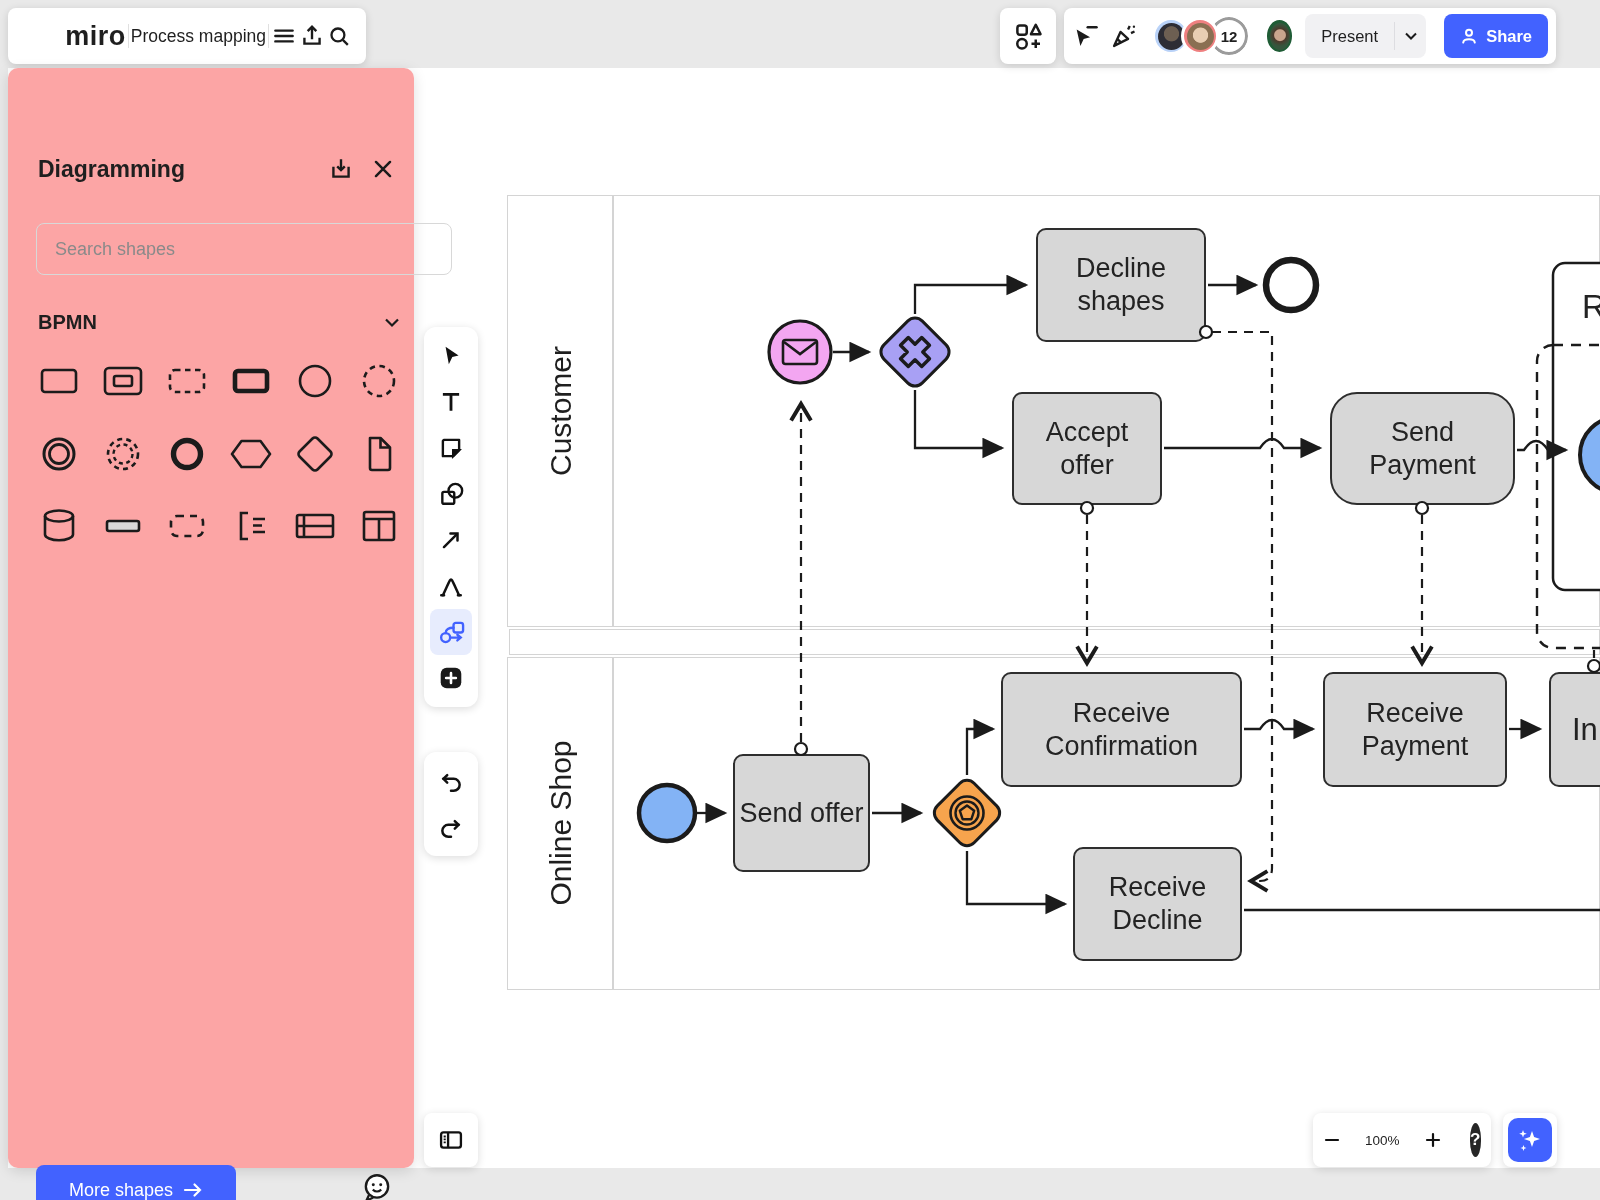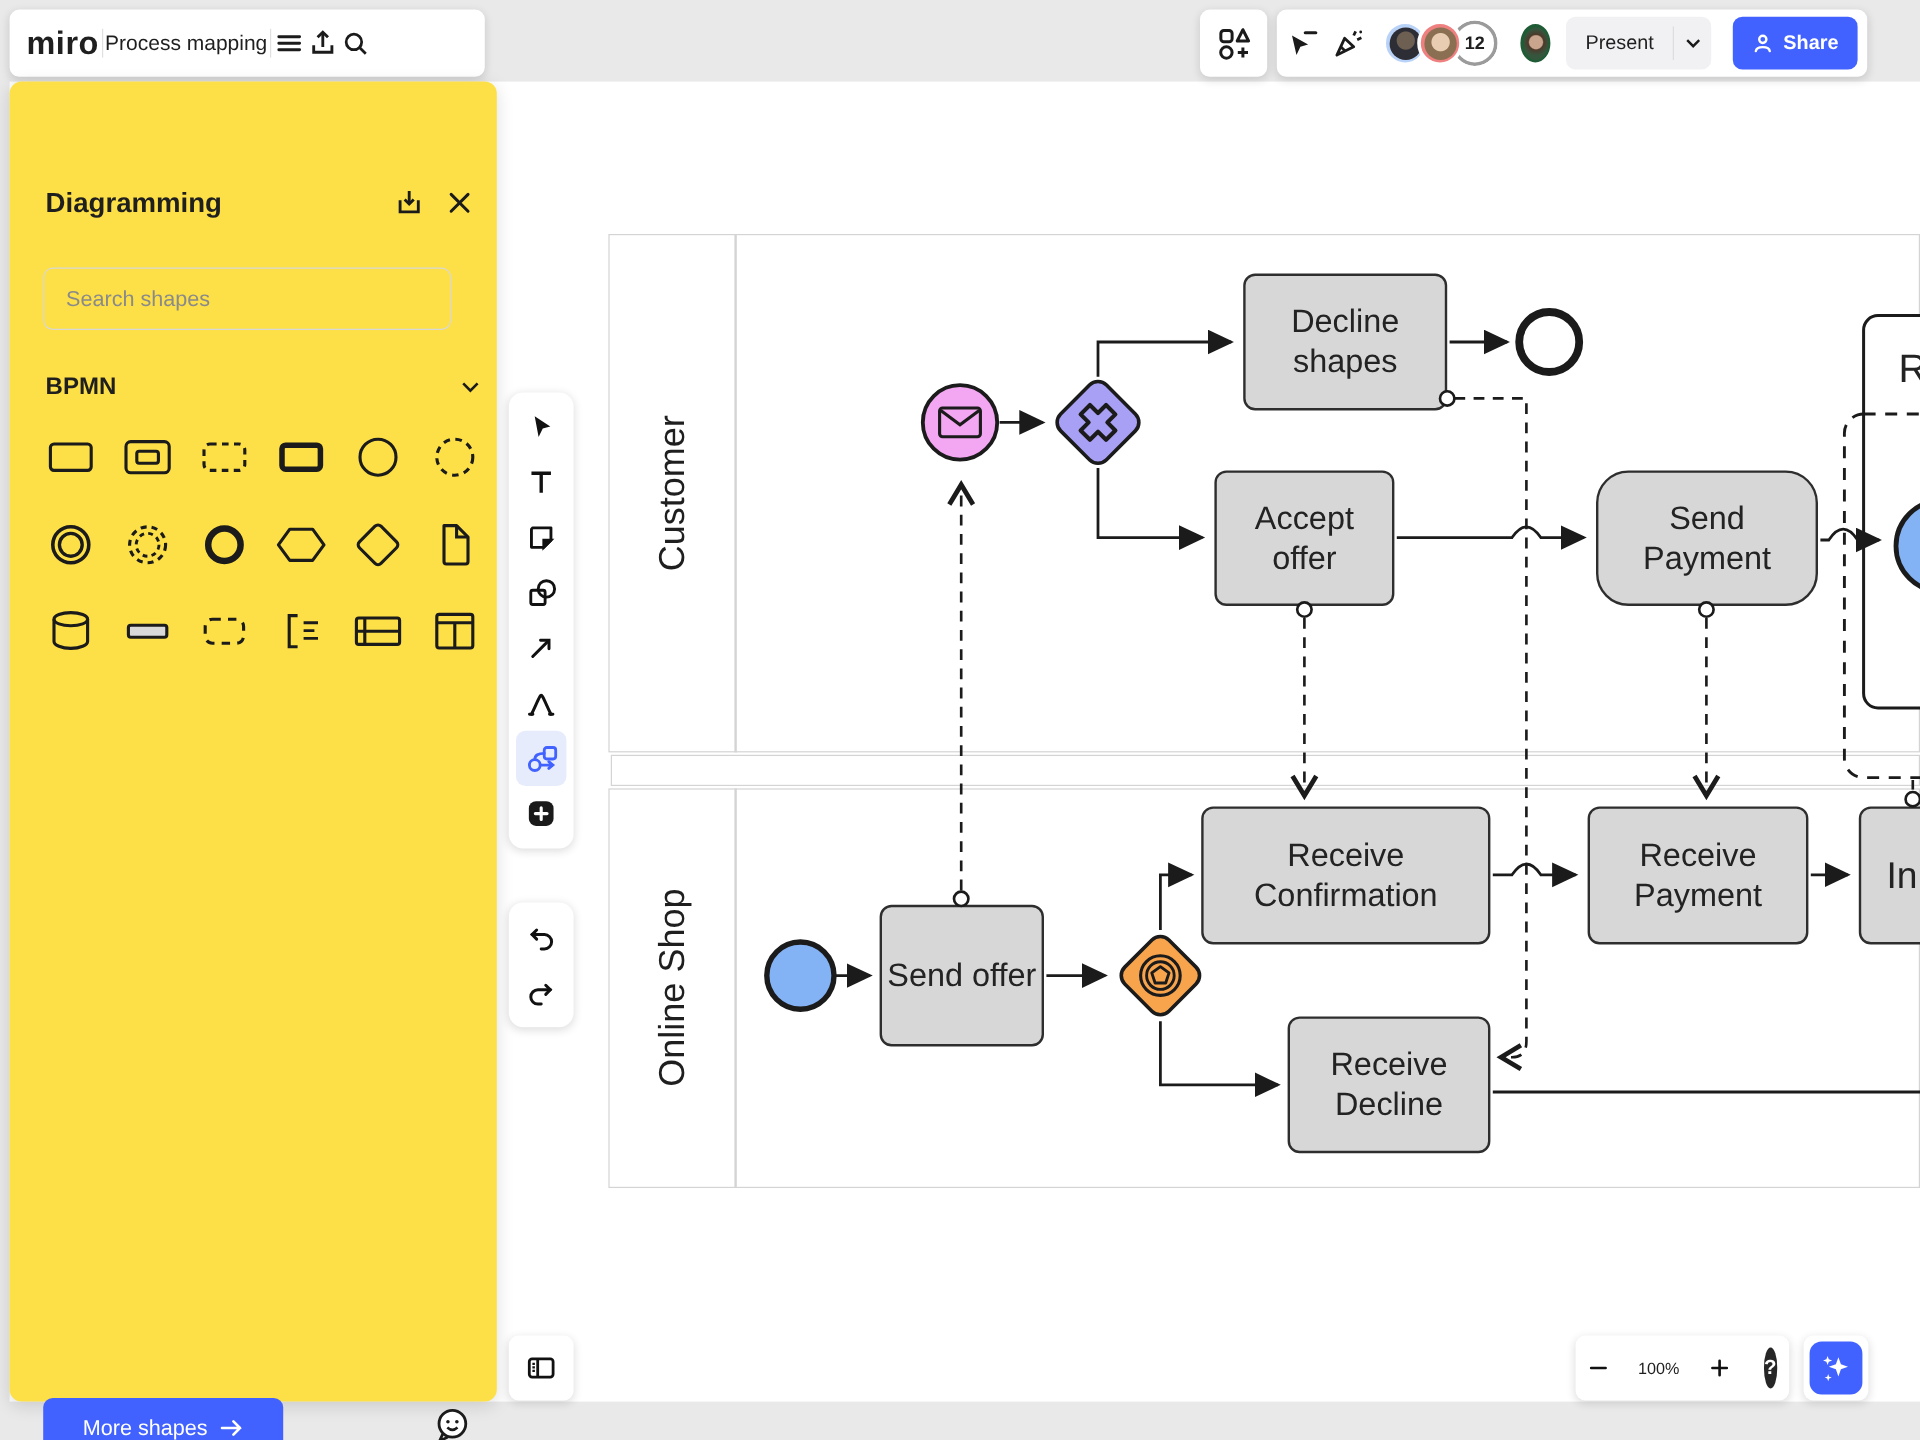--- a/index.html
+++ b/index.html
@@ -15,22 +15,22 @@
   svg.layer { left:0; top:0; width:1600px; height:1200px; pointer-events:none; }
   .task { background:#d7d7d7; border:2.5px solid #2e2e2e; border-radius:10px;
     display:flex; align-items:center; justify-content:center; text-align:center;
     font-size:27px; line-height:1.22; color:#232323; padding:4px; }
   .clip-label { font-size:31px; color:#232323; white-space:nowrap; }
   
   .card { background:#fff; border-radius:8px; box-shadow:0 2px 8px rgba(0,0,0,.14); }
   .icon-btn { display:flex; align-items:center; justify-content:center; cursor:pointer;
     border-radius:6px; }
   
-  #header { left:8px; top:8px; width:396px; height:56px; display:flex; align-items:center;
-    padding:0 14px; gap:2px; }
+  #header { left:8px; top:8px; width:358px; height:56px; display:flex; align-items:center;
+    padding:0 14px; gap:2px;justify-content:flex-end; }
   #logo { font-size:27px; font-weight:bold; letter-spacing:.5px; }
   .vdiv { width:1px; height:24px; background:#e0e0e0; }
   #board-title { font-size:17.5px; }
   
   #apps-card { left:1000px; top:8px; width:56px; height:56px; display:flex;
     align-items:center; justify-content:center; }
   #collab-card { left:1064px; top:8px; width:492px; height:56px; display:flex;
     align-items:center; padding:0 8px; gap:10px; }
   .avatar { width:38px; height:38px; border-radius:50%; border:3px solid #fff; position:relative; }
   .avatar .ph { position:absolute; inset:2.5px; border-radius:50%; }
@@ -43,24 +43,24 @@
   #present-btn { margin-left:auto; height:44px; background:#f1f1f3; border-radius:8px;
     display:flex; align-items:center; cursor:pointer; }
   #present-btn .lbl { padding:0 16px; font-size:16.5px; }
   #present-btn .chev { width:32px; height:28px; border-left:1px solid #dddde1;
     display:flex; align-items:center; justify-content:center; }
   #share-btn { height:44px; padding:0 16px; margin-left:8px; background:#4262ff;
     border-radius:8px; color:#fff; display:flex; align-items:center; gap:8px;
     font-size:16.5px; font-weight:bold; cursor:pointer; }
   
   #sidebar { left:8px; top:68px; width:406px; height:1100px; border-radius:10px;
-    box-shadow:0 3px 14px rgba(0,0,0,.13); background:#fde047;text-decoration:underline; }
+    box-shadow:0 3px 14px rgba(0,0,0,.13); background:#fca5a5;text-decoration:underline; }
   #panel-title { left:30px; top:88px; font-size:23px; font-weight:600; }
   #panel-icons { right:18px; top:88px; display:flex; gap:16px; position:absolute; }
-  #search-box { left:28px; top:155px; width:340px; height:52px; border:1.5px solid #d8d8d8;
+  #search-box { left:28px; top:155px; width:416px; height:52px; border:1.5px solid #d8d8d8;
     border-radius:8px; display:flex; align-items:center; }
   #search-box input { border:0; outline:0; width:100%; font-size:18px; padding:0 18px;
     font-family:inherit; color:#1f1f1f; background:transparent; }
   #search-box input::placeholder { color:#8a8a8a; }
   #bpmn-row { left:30px; top:243px; width:362px; display:flex; align-items:center;
     justify-content:space-between; position:absolute; }
   #bpmn-label { font-size:20px; font-weight:700; }
   .shape-cell { width:46px; height:46px; position:absolute; cursor:pointer; }
   #more-shapes { left:28px; top:1097px; width:200px; height:50px; background:#4262ff;
     border-radius:8px; color:#fff; font-size:18px; display:flex; align-items:center;

